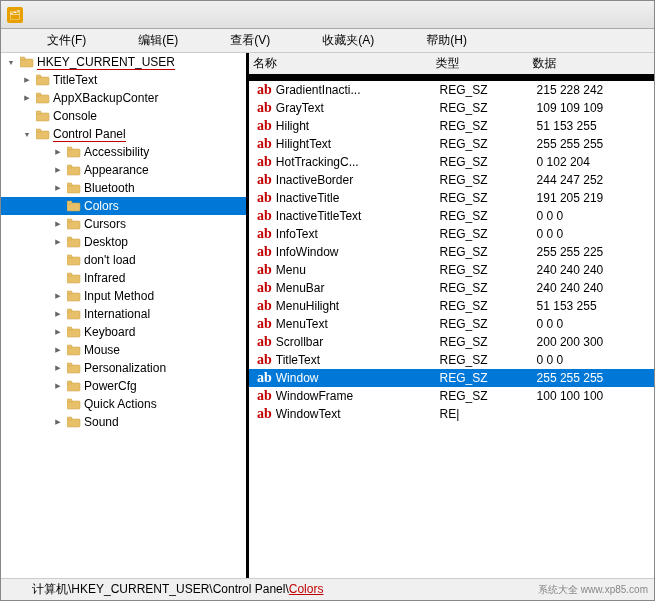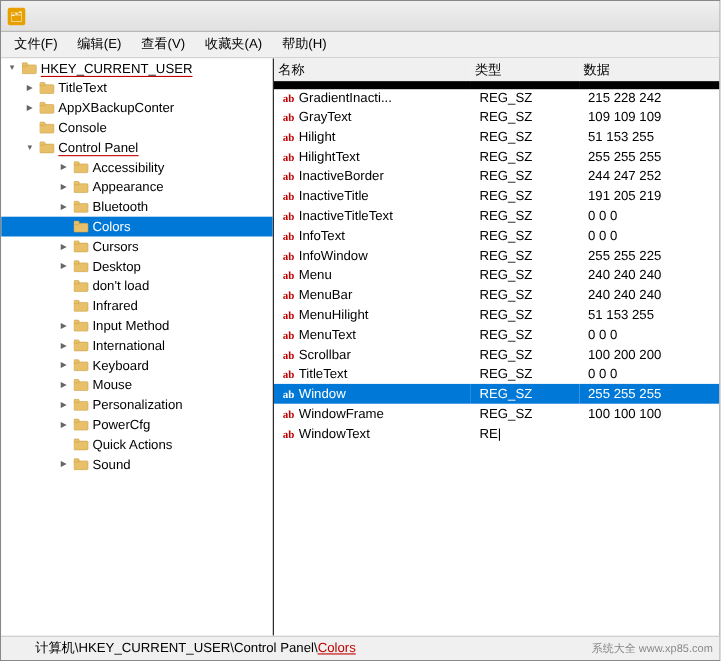--- a/index.html
+++ b/index.html
@@ -5,25 +5,25 @@
     * { box-sizing: border-box; margin: 0; padding: 0; font-family: 'Microsoft YaHei', SimSun, Arial, sans-serif; font-size: 12px; }
     body { width: 655px; height: 601px; background: #f0f0f0; overflow: hidden; }
     
     .window { width: 655px; height: 601px; border: 1px solid #888; background: #f0f0f0; display: flex; flex-direction: column; }
     
     .title-bar { background: linear-gradient(to bottom, #f0f0f0, #e0e0e0); border-bottom: 1px solid #aaa; padding: 4px 6px; display: flex; align-items: center; gap: 6px; height: 28px; }
     .title-bar-icon { width: 16px; height: 16px; background: #e8a000; border-radius: 2px; display: flex; align-items: center; justify-content: center; font-size: 9px; color: white; flex-shrink: 0; }
     .title-bar-text { font-size: 12px; color: #000; }
     
     .menu-bar { background: #f0f0f0; padding: 2px 4px; display: flex; gap: 2px; height: 24px; align-items: center; border-bottom: 1px solid #ccc; }
-    .menu-item { padding: 11px 8px; cursor: pointer; font-size: 12px; }
+    .menu-item { padding: 11px 8px; cursor: pointer; font-size: 12px; margin-left: 34px; }
     
     .content-area { display: flex; flex: 1; overflow: hidden; }
     
-    .tree-panel { width: 248px; border-right: 1px solid #000000; overflow: auto; background: #fff; flex-shrink: 0; }
+    .tree-panel { width: 248px; border-right: 3px solid #000000; overflow: auto; background: #fff; flex-shrink: 0; }
     .detail-panel { flex: 1; overflow: auto; background: #fff; }
     
     
     .tree-item { display: flex; align-items: center; padding: 1px 0; cursor: pointer; white-space: nowrap; min-height: 18px; }
     .tree-item.selected { background: #0078d7; color: #fff; }
     .tree-item.selected .folder-icon { color: #fff; }
     
     .expand-btn { width: 16px; height: 16px; display: inline-flex; align-items: center; justify-content: center; flex-shrink: 0; font-size: 9px; color: #666; cursor: pointer; }
     .expand-btn.expanded::before { content: '▼'; font-size: 7px; }
     .expand-btn.collapsed::before { content: '▶'; font-size: 7px; }
@@ -39,21 +39,21 @@
     .indent-1 { padding-left: 18px; }
     .indent-2 { padding-left: 49px; }
     
     
     .detail-table { width: 100%; border-collapse: collapse; }
     .detail-table th { background: #f0f0f0; border-bottom: 7px solid #000000; padding: 2px 4px; text-align: left; font-size: 12px; font-weight: normal; position: sticky; top: 0; white-space: nowrap; }
     .detail-table td { padding: 1px 8px; font-size: 12px; white-space: nowrap; min-height: 18px; height: 18px; }
     .detail-table tr.selected td { background: #0078d7; color: #fff; }
     .detail-table tr.selected td .ab-icon { color: #fff; }
     
-    .ab-icon { color: #c00000; font-weight: bold; font-size: 10px; margin-right: 4px; font-family: serif; }
+    .ab-icon { color: #c00000; font-weight: bold; font-size: 14px; margin-right: 4px; font-family: serif; }
     
     .status-bar { background: #f0f0f0; border-top: 1px solid #ccc; padding: 2px 6px; height: 22px; display: flex; align-items: center; justify-content: space-between; }
     .status-text { font-size: 12px; margin-left: 25px; }
     .status-text .underline { text-decoration: underline; color: #c00000; }
 
     .vscroll { overflow-y: auto; overflow-x: hidden; }
   </style>
 </head>
 <body>
 
@@ -311,20 +311,25 @@
               <td><span class="ab-icon">ab</span>Hilight</td>
               <td>REG_SZ</td>
               <td>51 153 255</td>
             </tr>
             <tr>
               <td><span class="ab-icon">ab</span>HilightText</td>
               <td>REG_SZ</td>
               <td>255 255 255</td>
             </tr>
             <tr>
+              <td><span class="ab-icon">ab</span>HotTrackingC...</td>
+              <td>REG_SZ</td>
+              <td>0 102 204</td>
+            </tr>
+            <tr>
               <td><span class="ab-icon">ab</span>InactiveBorder</td>
               <td>REG_SZ</td>
               <td>244 247 252</td>
             </tr>
             <tr>
               <td><span class="ab-icon">ab</span>InactiveTitle</td>
               <td>REG_SZ</td>
               <td>191 205 219</td>
             </tr>
             <tr>
@@ -358,21 +363,21 @@
               <td>51 153 255</td>
             </tr>
             <tr>
               <td><span class="ab-icon">ab</span>MenuText</td>
               <td>REG_SZ</td>
               <td>0 0 0</td>
             </tr>
             <tr>
               <td><span class="ab-icon">ab</span>Scrollbar</td>
               <td>REG_SZ</td>
-              <td>100 200 200</td>
+              <td>200 200 300</td>
             </tr>
             <tr>
               <td><span class="ab-icon">ab</span>TitleText</td>
               <td>REG_SZ</td>
               <td>0 0 0</td>
             </tr>
             <tr class="selected">
               <td><span class="ab-icon">ab</span>Window</td>
               <td>REG_SZ</td>
               <td>255 255 255</td>

